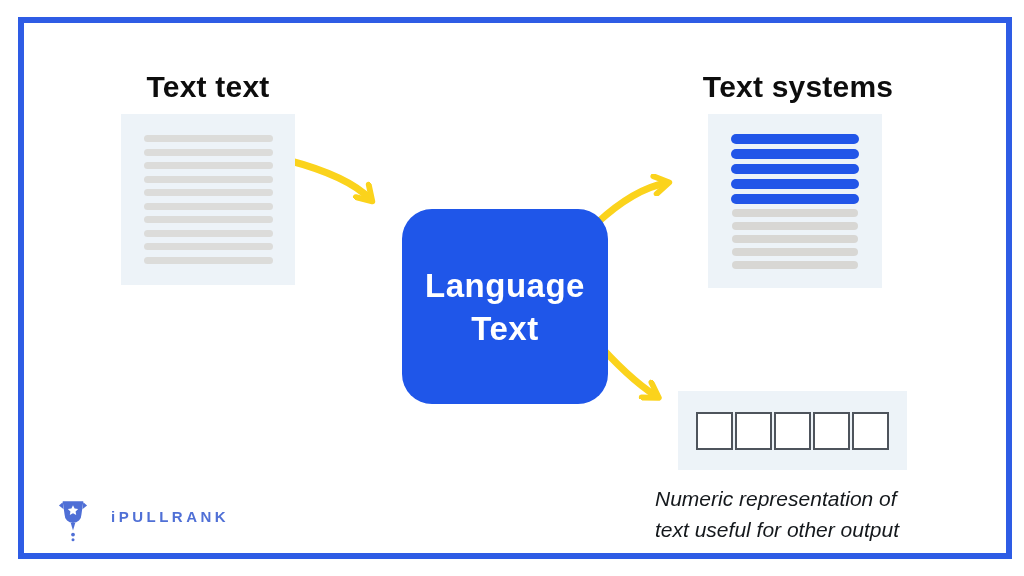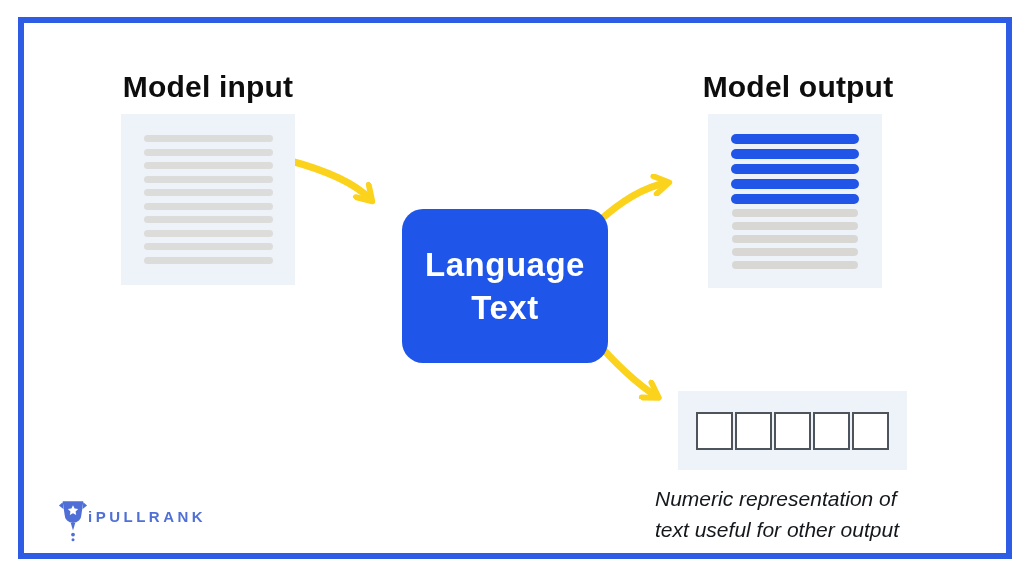--- a/index.html
+++ b/index.html
@@ -13,31 +13,31 @@
   #heading-output{left:700px;top:70px;width:196px;}
 
   .doc-panel{position:absolute;background:#edf3f8;display:flex;flex-direction:column;align-items:center;justify-content:center;}
   #input-panel{left:121px;top:114px;width:174px;height:171px;gap:6.5px;}
   #input-panel .line{width:129px;height:7px;border-radius:4px;background:#dcdcda;}
   #output-panel{left:708px;top:114px;width:174px;height:174px;gap:5px;}
   #output-panel .blue-line{width:128px;height:10px;border-radius:5px;background:#2155e8;}
   #output-panel .gray-line{width:126px;height:8px;border-radius:4px;background:#d8d7d4;}
   .repeat-group{display:contents;}
 
-  .model-box{position:absolute;left:402px;top:209px;width:206px;height:154px;border-radius:21px;background:#1f56e9;
+  .model-box{position:absolute;left:402px;top:209px;width:206px;height:195px;border-radius:30px;background:#1f56e9;
     display:flex;flex-direction:column;align-items:center;justify-content:center;
     color:#ffffff;font-weight:700;font-size:33px;line-height:43px;letter-spacing:.5px;text-align:center;}
 
   .numeric-panel{position:absolute;left:678px;top:391px;width:229px;height:79px;background:#edf3f8;
     display:flex;align-items:center;justify-content:center;gap:2px;}
   .numeric-panel .cell{width:33px;height:34px;background:#ffffff;border:2px solid #4e545c;}
 
   .caption{position:absolute;left:655px;top:483px;width:300px;font-style:italic;font-size:21px;line-height:31px;color:#14181c;}
 
-  .logo{position:absolute;left:58px;top:498px;display:flex;align-items:center;gap:0;}
+  .logo{position:absolute;left:58px;top:498px;display:flex;align-items:center;gap:23px;}
   .logo-text{font-size:15px;font-weight:700;letter-spacing:3.5px;color:#5070d6;padding-bottom:10px;}
 
   .arrows{position:absolute;left:0;top:0;pointer-events:none;}
 </style>
 </head>
 <body>
 
 <div class="canvas">
 
   <div class="frame"></div>
@@ -46,22 +46,22 @@
     <defs>
       <marker id="ah" viewBox="0 0 10 10" refX="6.5" refY="5" markerWidth="3.2" markerHeight="3.2" orient="auto-start-reverse" markerUnits="strokeWidth">
         <path d="M1.5 1 L8 5 L1.5 9" fill="none" stroke="#fbd31c" stroke-width="2.6" stroke-linecap="round" stroke-linejoin="round"></path>
       </marker>
     </defs>
     <path d="M287 160 Q348 176 370 199" fill="none" stroke="#fbd31c" stroke-width="7" stroke-linecap="round" marker-end="url(#ah)"></path>
     <path d="M597 223 Q634 189 666 183" fill="none" stroke="#fbd31c" stroke-width="7" stroke-linecap="round" marker-end="url(#ah)"></path>
     <path d="M593 338 Q628 378 656 396" fill="none" stroke="#fbd31c" stroke-width="7" stroke-linecap="round" marker-end="url(#ah)"></path>
   </svg>
 
-  <div class="heading" id="heading-input">Model input</div>
-  <div class="heading" id="heading-output">Model output</div>
+  <div class="heading" id="heading-input">Text text</div>
+  <div class="heading" id="heading-output">Text systems</div>
 
   <div class="doc-panel" id="input-panel">
       <div class="line"></div>
       <div class="line"></div>
       <div class="line"></div>
       <div class="line"></div>
       <div class="line"></div>
       <div class="line"></div>
       <div class="line"></div>
       <div class="line"></div>

